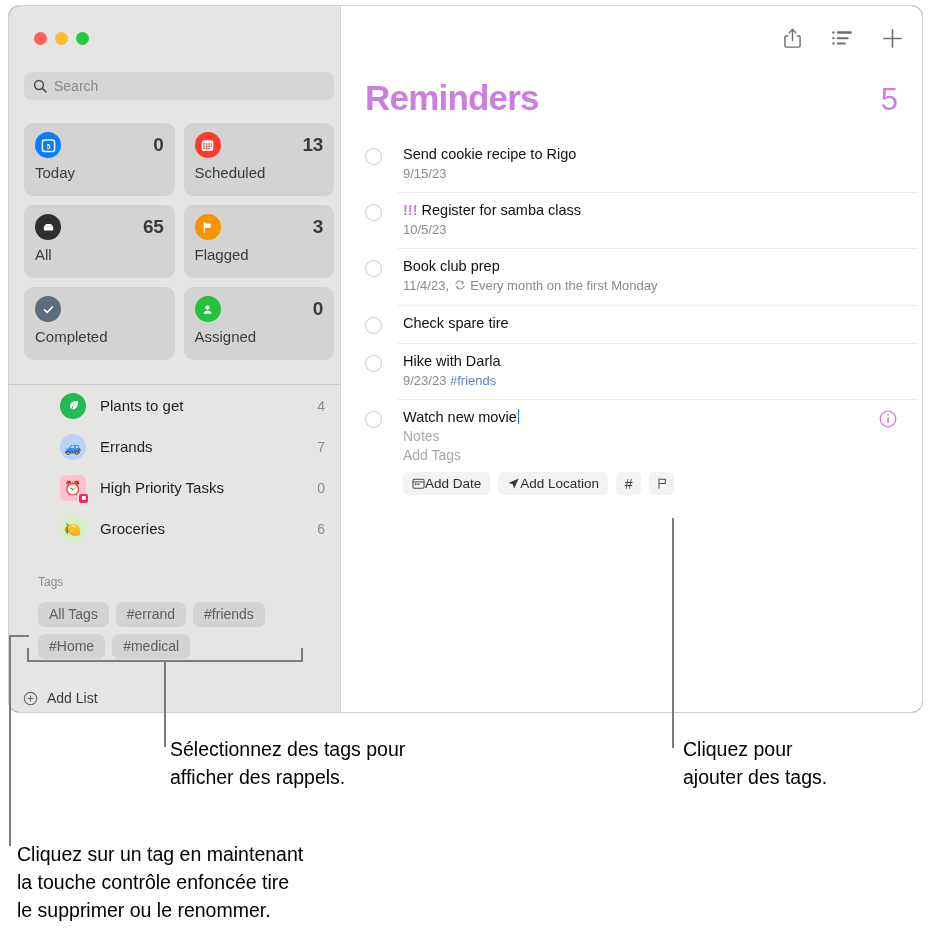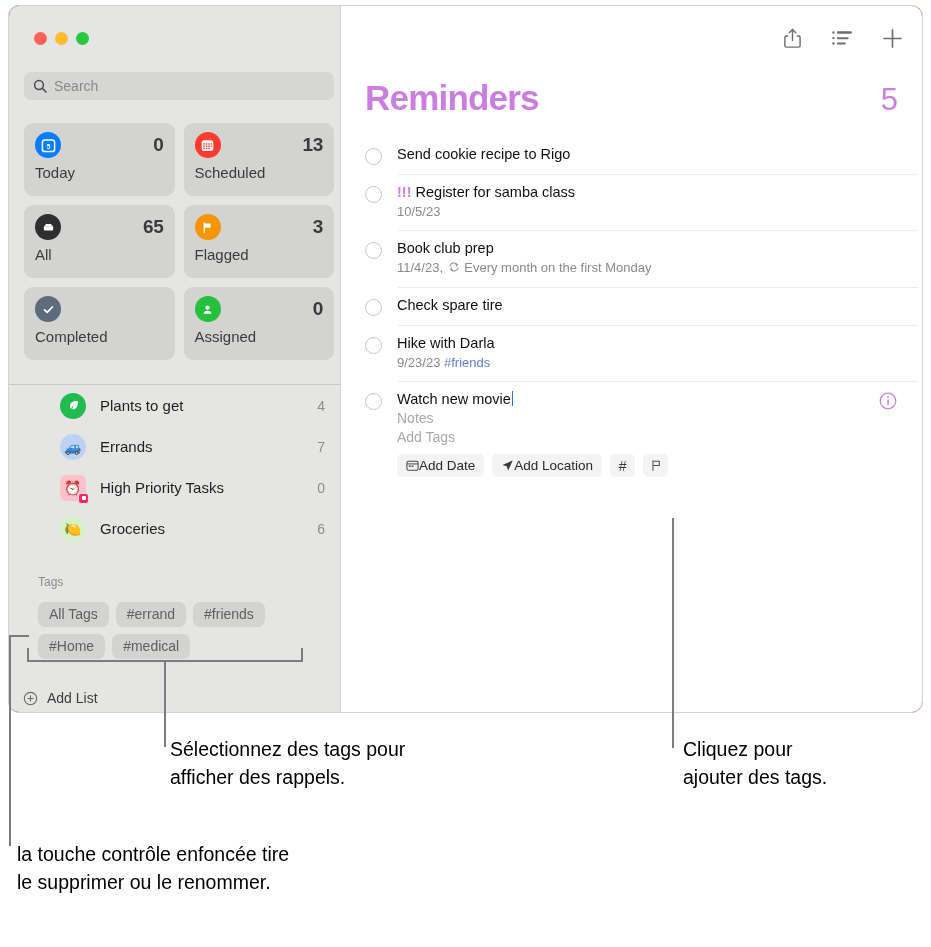--- a/index.html
+++ b/index.html
@@ -109,21 +109,21 @@
   .rem-list { position:absolute; left: 19px; top: 130px; right: 0px; }
   .rem-row { position: relative; display:flex; padding: 9px 0 9px 0; }
   .rem-row + .rem-row::before {
     content:""; position:absolute; left: 38px; right: 4px; top: 0; height:1px; background:#ececec;
   }
   .circle {
     width: 17px; height: 17px; border-radius: 50%;
     border: 1.3px solid #c6c6c6; background: #fff;
     flex: 0 0 17px; margin: 3px 0 0 5px;
   }
-  .rem-body { margin-left: 15px; flex: 1; }
+  .rem-body { margin-left: 21px; flex: 1; }
   .rem-title { font-size: 14.5px; color: #101010; line-height: 19px; }
   .bang { color: #cb7ee0; font-weight: 600; }
   .rem-sub { font-size: 13px; color: #8a8a8a; line-height: 18px; margin-top: 1px; }
   .tag-inline { color: #5f7fc8; }
   .repeat-ico { display:inline-block; vertical-align: -1px; margin: 0 1px; }
 
   
   .rem-row.editing .rem-title { position: relative; display: inline-block; }
   .caret {
     display:inline-block; width:1.6px; height: 15px; background:#2a6df4;
@@ -361,20 +361,21 @@
         <span class="main-title">Reminders</span>
         <span class="main-count">5</span>
       </div>
 
       <div class="rem-list">
 
         <div class="rem-row">
           <div class="circle"></div>
           <div class="rem-body">
             <div class="rem-title"><span>Send cookie recipe to Rigo</span></div>
+            <div class="rem-sub"><span>9/15/23</span></div>
           </div>
         </div>
 
         <div class="rem-row">
           <div class="circle"></div>
           <div class="rem-body">
             <div class="rem-title"><span class="bang">!!!</span> <span>Register for samba class</span></div>
             <div class="rem-sub"><span>10/5/23</span></div>
           </div>
         </div>
@@ -478,17 +479,18 @@
     <div>Sélectionnez des tags pour</div>
     <div>afficher des rappels.</div>
   </div>
 
   <div class="callout-text" style="left:683px; top:735px; width:240px;">
     <div>Cliquez pour</div>
     <div>ajouter des tags.</div>
   </div>
 
   <div class="callout-text" style="left:17px; top:840px; width:470px;">
+    <div>Cliquez sur un tag en maintenant</div>
     <div>la touche contrôle enfoncée tire</div>
     <div>le supprimer ou le renommer.</div>
   </div>
 
 </div>
 
 </body></html>

